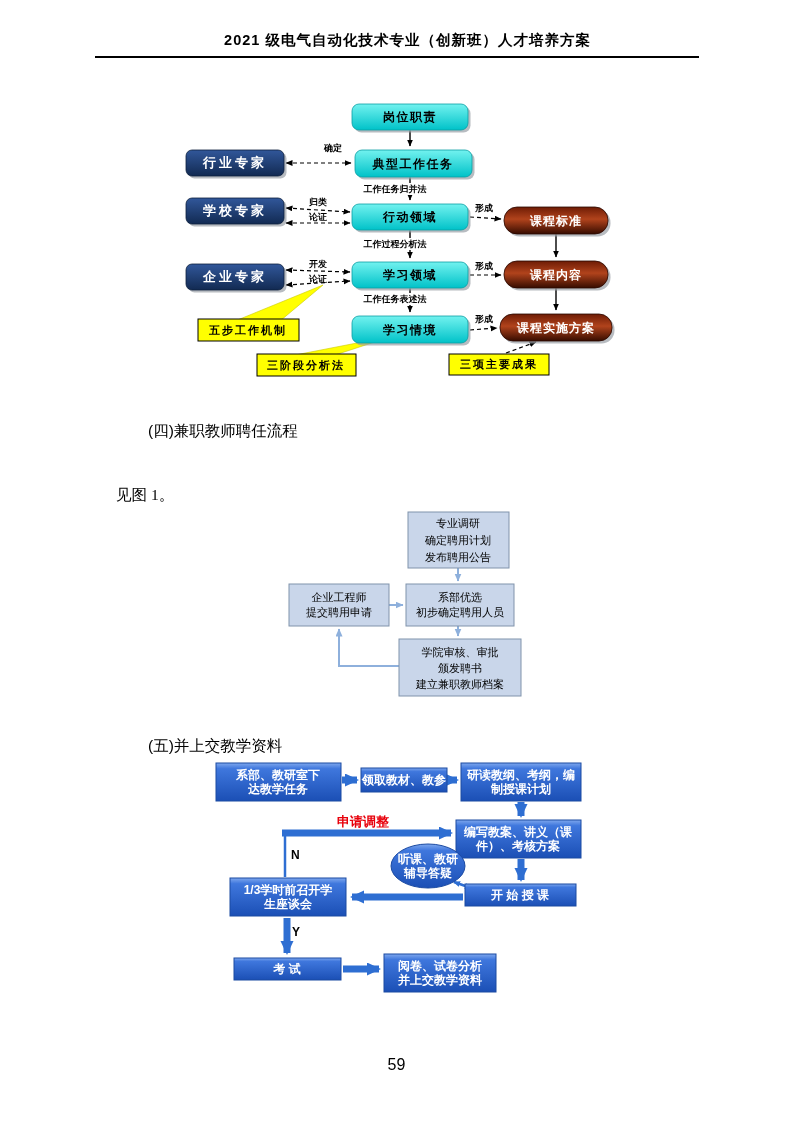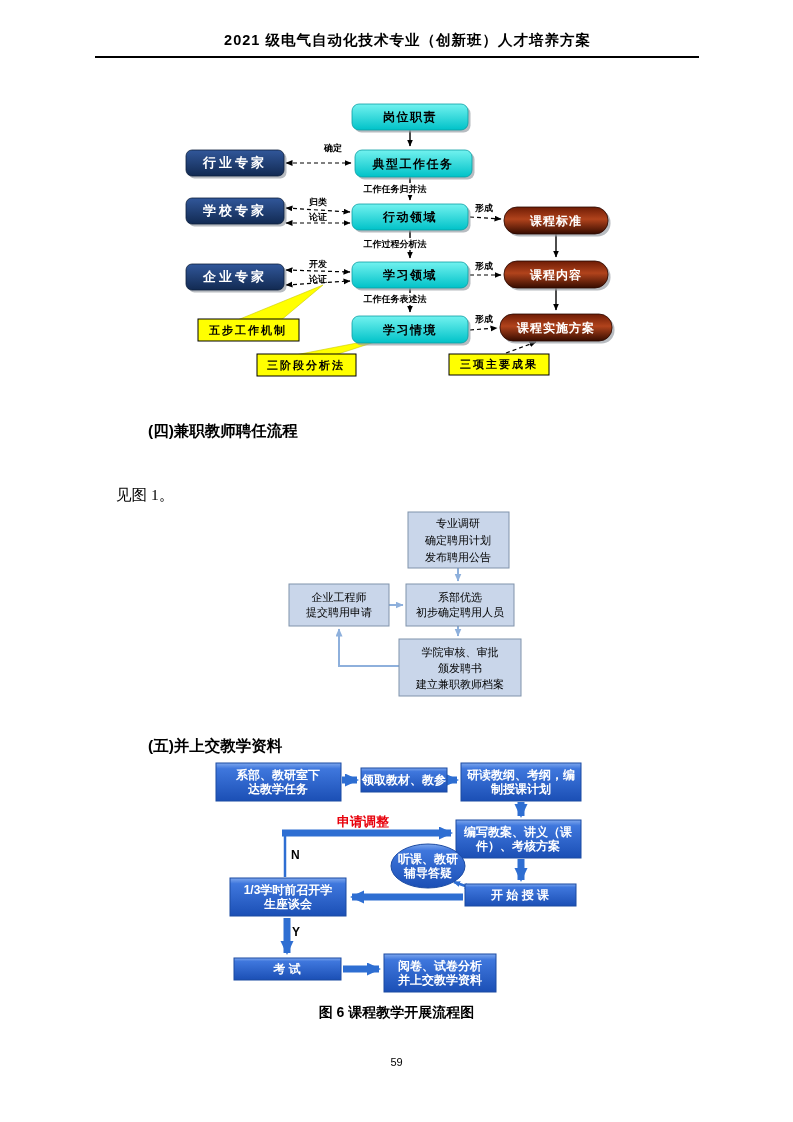--- a/index.html
+++ b/index.html
@@ -3,25 +3,25 @@
 <meta charset="utf-8">
 <style>
   html,body{margin:0;padding:0;background:#e8e8e8;}
   .page{position:relative;width:793px;height:1122px;background:#ffffff;margin:0 auto;
         font-family:"Liberation Sans",sans-serif;overflow:hidden;}
   .header-title{position:absolute;top:31px;left:0;width:100%;text-align:center;
         font-weight:bold;font-size:14.5px;letter-spacing:1px;color:#000;padding-left:11px;}
   .header-rule{position:absolute;top:56px;left:95px;width:604px;height:0;border-top:2px solid #000;}
   .caption{position:absolute;left:0;width:100%;text-align:center;font-weight:bold;font-size:14px;color:#000;}
   .cap4{top:386px}.cap5{top:702px}.cap6{top:1004px}
-  .sec-heading{position:absolute;font-weight:bold;font-size:15.5px;color:#000;}
+  .sec-heading{position:absolute;font-weight:normal;font-size:15.5px;color:#000;}
   .h4{top:421px;left:148px}.h5{top:736px;left:148px}
   .para-line{position:absolute;font-family:"Liberation Serif",serif;font-size:15.5px;color:#000;}
   .pl1{top:453px;left:180px}.pl2{top:485px;left:116px}
-  .page-number{position:absolute;top:1056px;left:0;width:100%;text-align:center;font-size:11px;color:#000;}
+  .page-number{position:absolute;top:1056px;left:0;width:100%;text-align:center;font-size:16px;color:#000;}
   .fig{position:absolute;}
 
   
   .shadow{fill:#9aa0a6;opacity:.7;}
   .box-cyan{fill:url(#cyanG);stroke:#0a9ea3;stroke-width:.8;}
   .box-navy{fill:url(#navyG);stroke:#0d1f3c;stroke-width:.8;}
   .box-red{fill:url(#redG);stroke:#2a0800;stroke-width:.8;}
   .box-yellow{fill:#ffff00;stroke:#000;stroke-width:1;}
   .wedge{fill:#ffff00;stroke:#c9c900;stroke-width:.6;}
   .labelbg{fill:#ffffff;}
@@ -269,16 +269,15 @@
       <text class="t-f6" x="235" y="215">阅卷、试卷分析</text>
       <text class="t-f6" x="235" y="229">并上交教学资料</text>
     </g>
 
     <g>
       <text class="t-adj" x="158" y="71">申请调整</text>
       <text class="t-br" x="86" y="104">N</text>
       <text class="t-br" x="87" y="181">Y</text>
     </g>
   </svg>
-  <div class="caption cap6">图 6   课程教学开展流程图</div>
 
   <div class="page-number">59</div>
 </div>
 
 </body></html>

